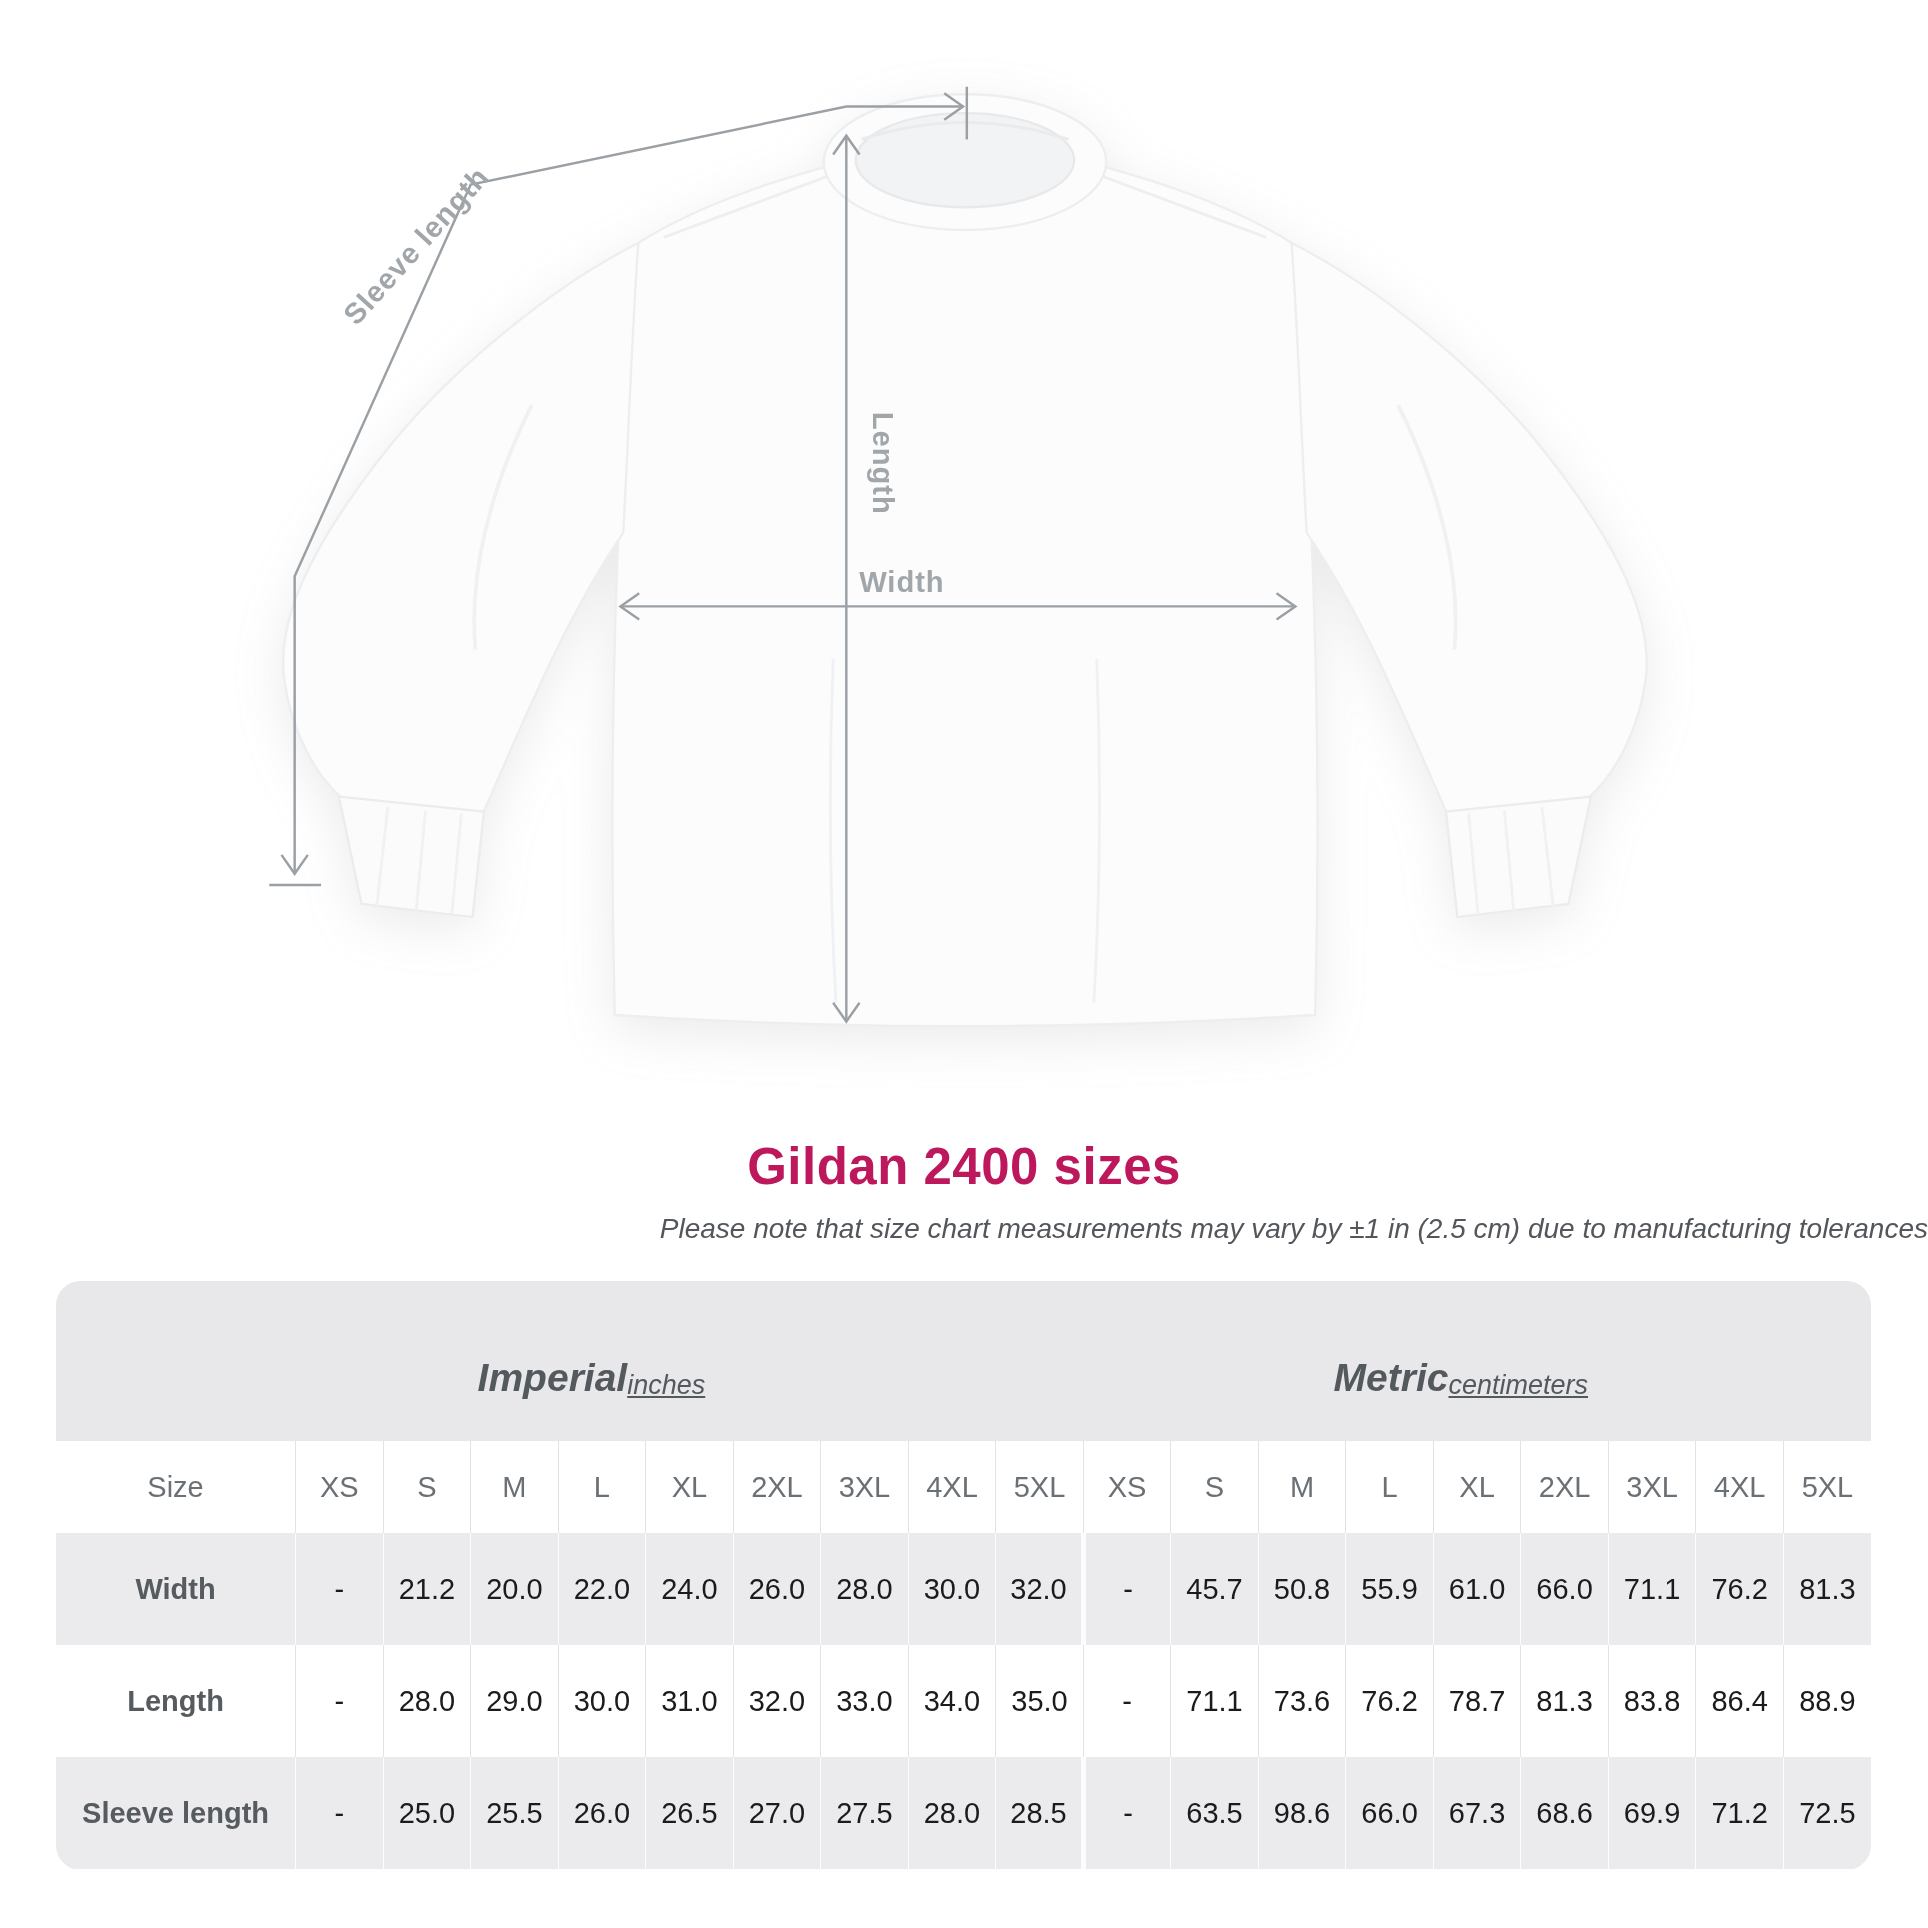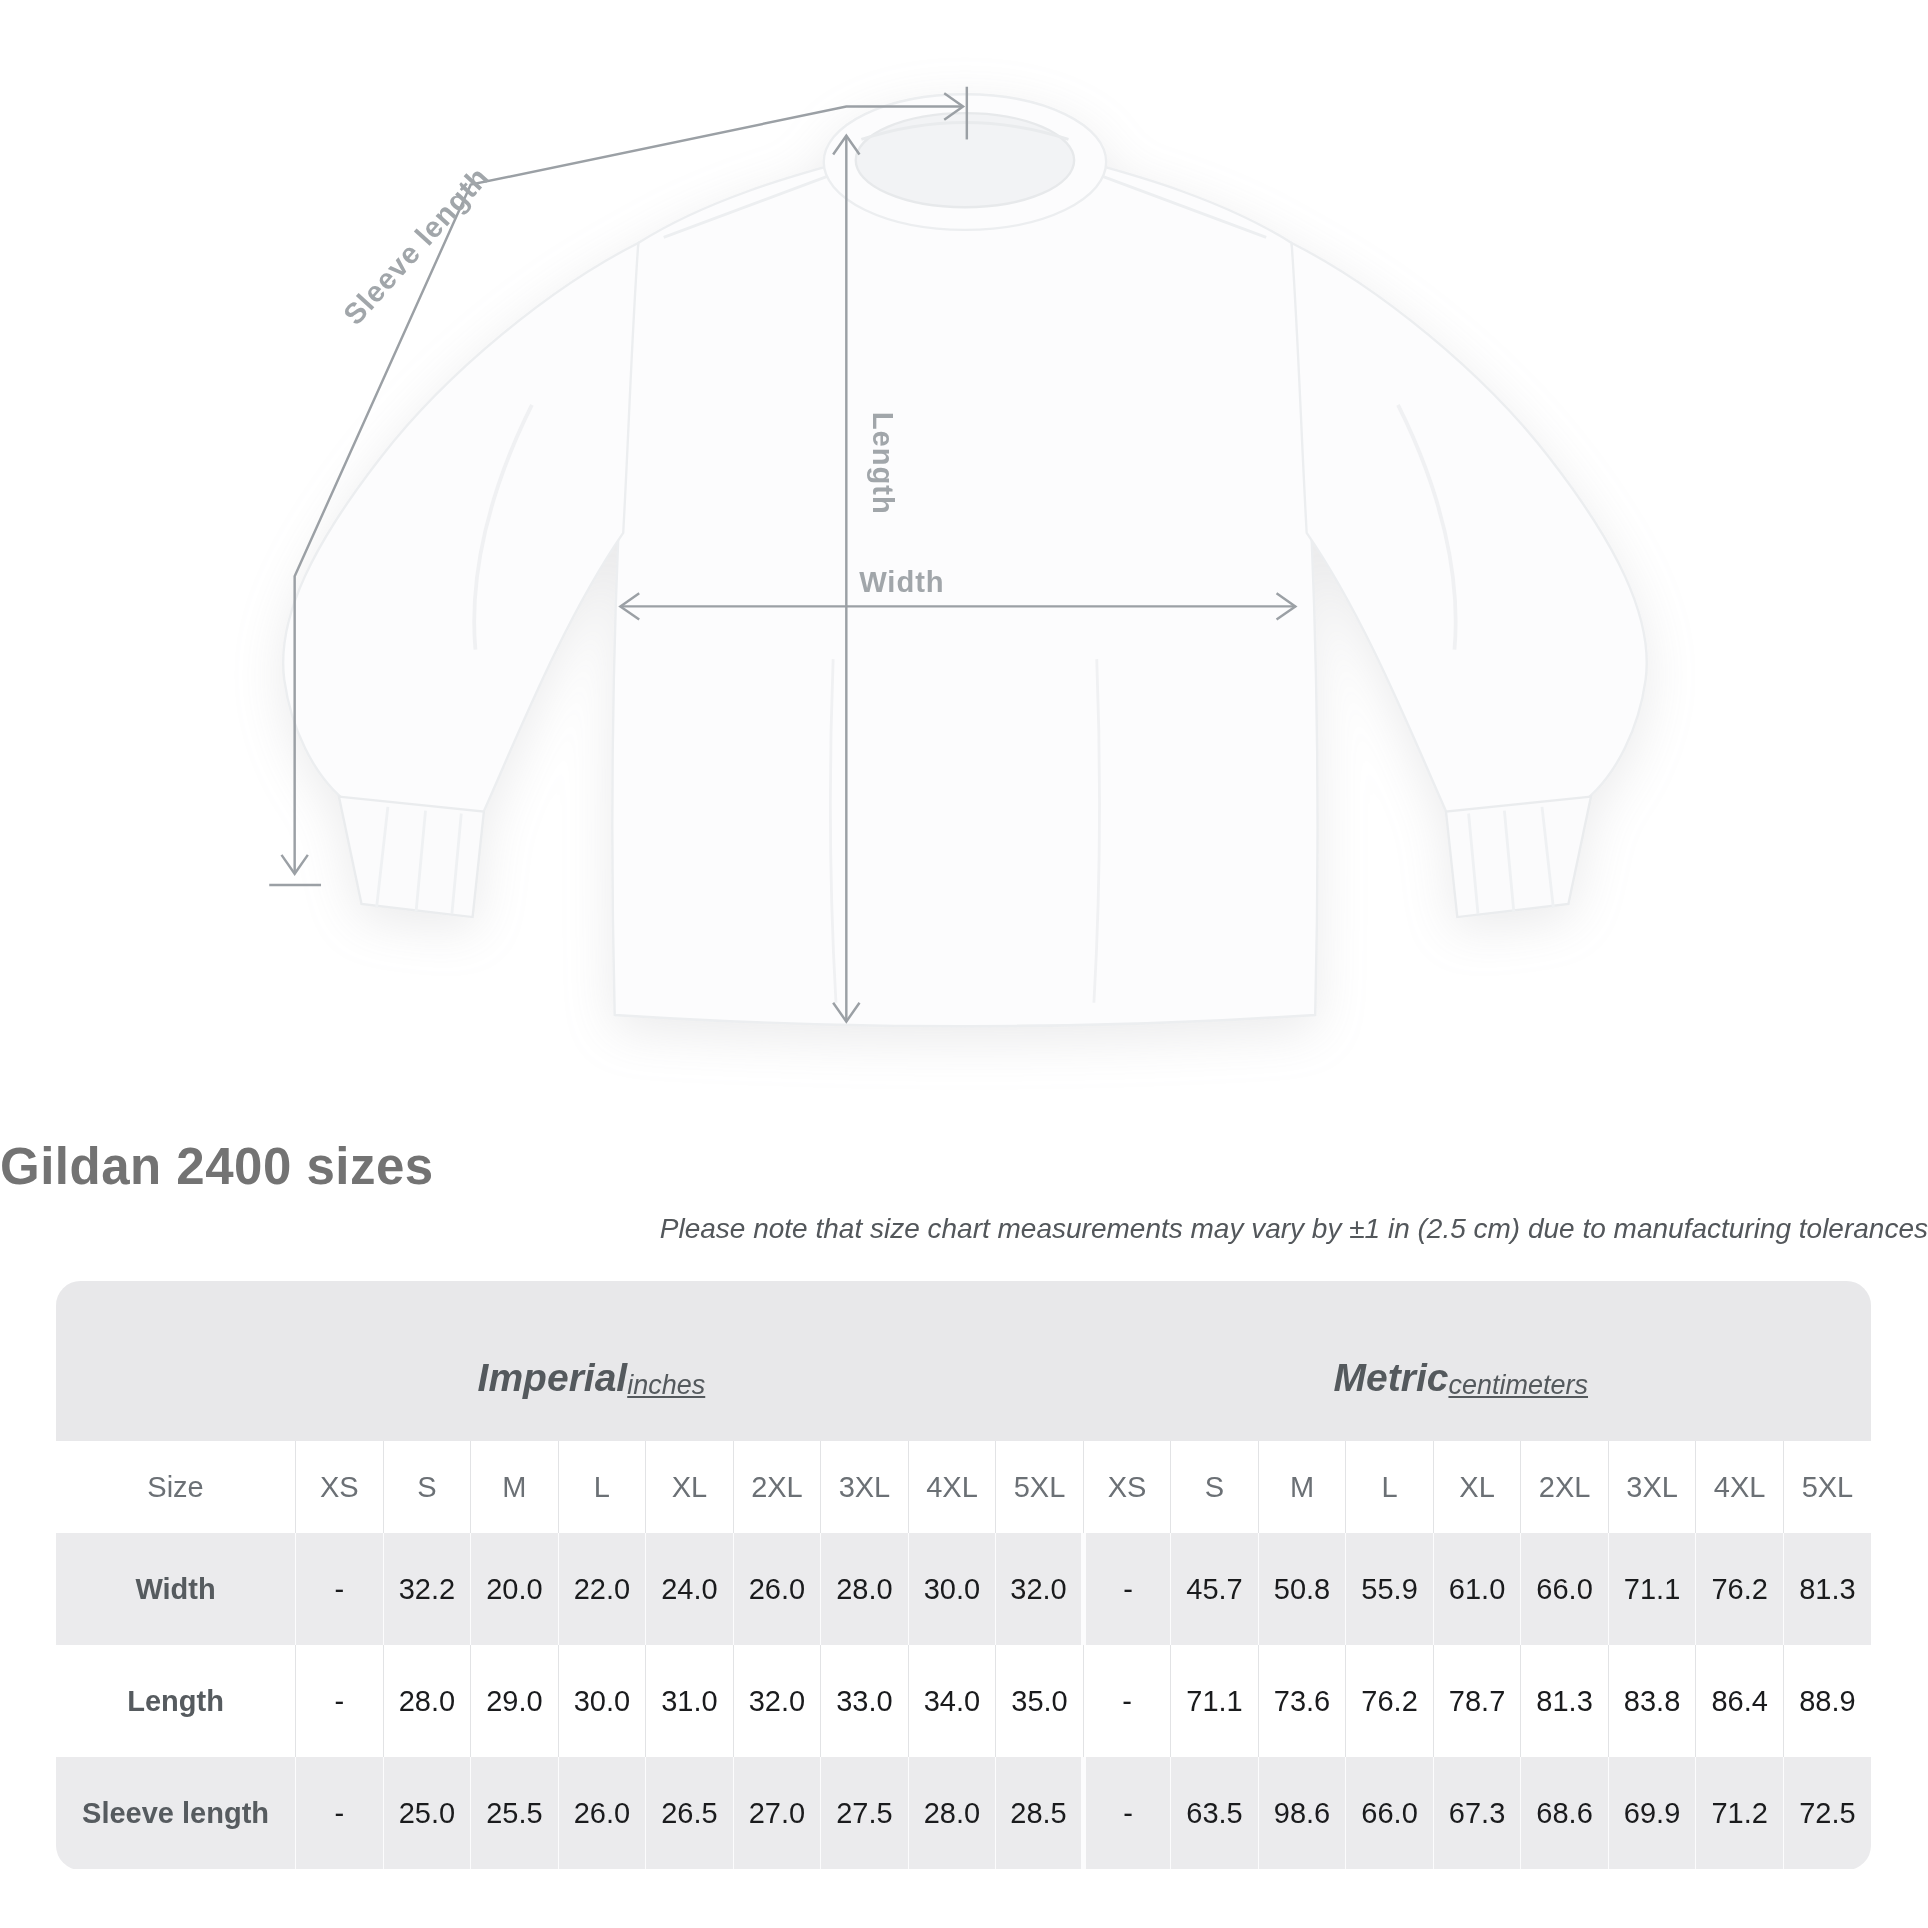--- a/index.html
+++ b/index.html
@@ -6,22 +6,22 @@
   body{width:1928px;height:1928px;position:relative;overflow:hidden;
        font-family:"Liberation Sans",sans-serif;}
   .page{position:absolute;inset:0;}
 
   
   .diagram-svg{position:absolute;top:0;left:0;}
   .diagram-svg text{font-family:"Liberation Sans",sans-serif;font-weight:bold;
        font-size:31px;fill:#a1a6aa;letter-spacing:1px;}
 
   
-  .title{position:absolute;top:1137px;left:0;width:100%;text-align:left;
-       font-size:51px;font-weight:bold;color:#737373;letter-spacing:0.5px;}
+  .title{position:absolute;top:1137px;left:0;width:100%;text-align:center;
+       font-size:51px;font-weight:bold;color:#be185d;letter-spacing:0.5px;}
   .subtitle{position:absolute;top:1213px;left:0;width:100%;text-align:right;
        font-size:28px;font-style:italic;color:#53575b;}
 
   
   .card{position:absolute;left:56px;top:1281px;width:1815px;height:589px;
        border-radius:24.5px;overflow:hidden;background:#ffffff;}
   .band{height:160px;background:#e8e8ea;position:relative;}
   .band .grp{position:absolute;top:0;height:100%;display:flex;flex-direction:row;
        align-items:center;padding-top:34px;box-sizing:border-box;color:#54595d;}
   .band .grp-imperial{left:29.5%;transform:translateX(-50%);}
@@ -173,21 +173,21 @@
         <th>L</th>
         <th>XL</th>
         <th>2XL</th>
         <th>3XL</th>
         <th>4XL</th>
         <th>5XL</th>
       </tr>
       <tr class="data alt">
         <td class="rlabel">Width</td>
         <td class="val">-</td>
-        <td class="val">32.2</td>
+        <td class="val">21.2</td>
         <td class="val">20.0</td>
         <td class="val">22.0</td>
         <td class="val">24.0</td>
         <td class="val">26.0</td>
         <td class="val">28.0</td>
         <td class="val">30.0</td>
         <td class="val">32.0</td>
         <td class="val grpsep">-</td>
         <td class="val">45.7</td>
         <td class="val">50.8</td>

